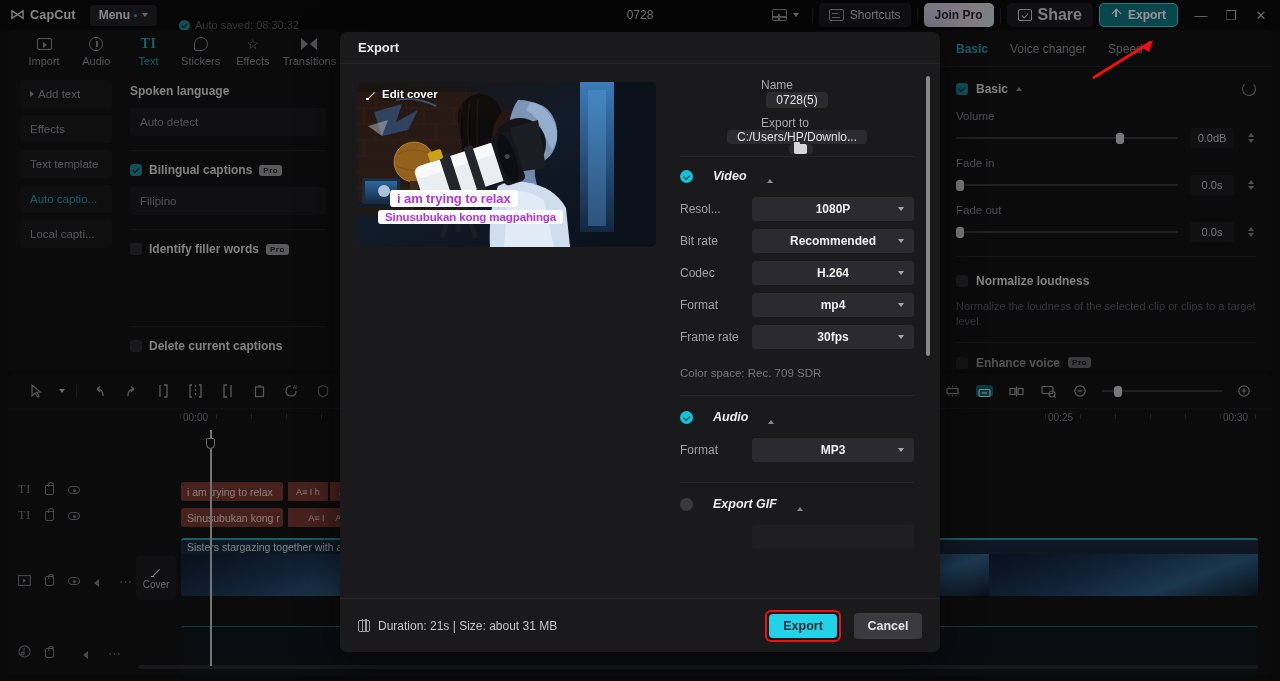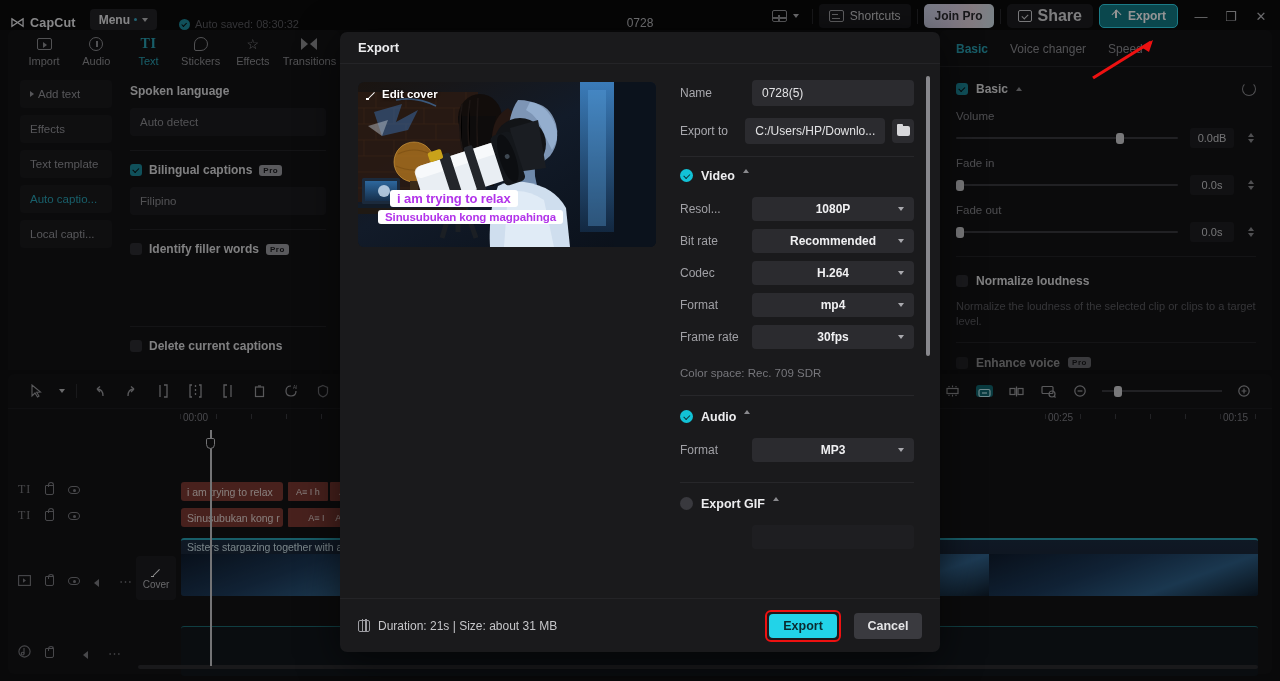--- a/index.html
+++ b/index.html
@@ -8,21 +8,21 @@
     background: #0b0b0c;
     font-family: "Liberation Sans", sans-serif;
     overflow: hidden;
     color: #d6d6d8;
   }
   #app { position: relative; width: 1280px; height: 681px; background: #101012; }
 
   
   .titlebar {
     position: absolute; top: 0; left: 0; width: 1280px; height: 30px;
-    background: #0b0b0c; display: flex; align-items: flex-end;
+    background: #0b0b0c; display: flex; align-items: center;
   }
   .logo-wrap { display: flex; align-items: center; gap: 5px; margin-left: 10px; }
   .logo-mark { width: 15px; height: 13px; position: relative; }
   .logo-text { font-size: 12.5px; font-weight: 700; color: #e8e8ea; letter-spacing: .2px; }
   .menu-btn {
     margin-left: 14px; height: 21px; padding: 0 9px; border-radius: 4px;
     background: #232326; display: flex; align-items: center; gap: 3px;
     font-size: 12px; font-weight: 700; color: #e6e6e8;
   }
   .menu-dot { width: 3px; height: 3px; border-radius: 50%; background: #3aa9c4; margin-left:1px; }
@@ -243,32 +243,32 @@
   .pencil::after{content:"";position:absolute;left:0px;bottom:0px;width:3px;height:1.4px;background:#fff;}
   .cap1 {
     position:absolute; left: 32px; top: 108px; background:#fff; border-radius:3px; padding: 1px 7px;
     font-size: 13px; font-weight: 600; color:#b233ea; z-index: 4; letter-spacing:-.1px;
   }
   .cap2 {
     position:absolute; left: 20px; top: 128px; background:#fff; border-radius:3px; padding: 1px 7px;
     font-size: 11.5px; font-weight: 600; color:#b233ea; z-index: 4; letter-spacing:-.1px;
   }
   .mb-right { flex:1; position:relative; padding: 14px 26px 0 0; overflow:hidden;}
-  .fld-row { display:flex; align-items:center; height: 30px; margin-bottom: 8px; }
+  .fld-row { display:flex; align-items:center; height: 30px; margin-bottom: 8px; flex-direction: column; }
   .fld-lbl { width: 72px; font-size: 12px; color:#a8a8ad; }
   .fld-input {
     flex:1; height: 26px; border-radius:4px; background:#2b2b2f; display:flex; align-items:center;
     padding: 0 10px; font-size: 12px; color:#e2e2e4;
   }
   .folder-btn { width: 24px; height: 24px; border-radius:4px; background:#2b2b2f; margin-left:7px;
     display:flex; align-items:center; justify-content:center; }
   .folder-ico { width:13px;height:10px;background:#d7d7da;border-radius:1px 2px 2px 2px;position:relative;}
   .folder-ico::before{content:"";position:absolute;left:0;top:-2.5px;width:6px;height:3px;background:#d7d7da;border-radius:1px 1px 0 0;}
   .m-div { height:1px; background:#27272a; margin: 10px 0 12px 0;}
-  .sec-head { display:flex; align-items:flex-start; gap: 8px; margin-bottom: 10px;}
+  .sec-head { display:flex; align-items:flex-end; gap: 20px; margin-bottom: 10px; font-style: italic;}
   .sec-cb { width:13px;height:13px;border-radius:50%; background:#12c2d6; display:flex;align-items:center;justify-content:center;}
   .sec-cb::after{content:"";width:5px;height:2.5px;border-left:1.5px solid #0d2e33;border-bottom:1.5px solid #0d2e33;transform:rotate(-45deg) translate(0,-.5px);}
   .sec-cb.off { background:#39393e; }
   .sec-cb.off::after{display:none;}
   .sec-title { font-size: 12.5px; font-weight:700; color:#ededef;}
   .opt-row { display:flex; align-items:center; height: 32px; }
   .opt-lbl { width: 72px; font-size: 12px; color:#a0a0a5;}
   .opt-select {
     flex:1; height: 24px; border-radius:4px; background:#2b2b2f; position:relative;
     display:flex; align-items:center; justify-content:center; font-size:12px; font-weight:700; color:#f0f0f2;
@@ -624,21 +624,21 @@
               <circle cx="7" cy="7" r="5.2" fill="none" stroke="#9a9a9e" stroke-width="1.2"></circle>
               <path d="M4.6 7 L9.4 7 M7 4.6 L7 9.4" stroke="#9a9a9e" stroke-width="1.2"></path>
             </svg>
         </span>
       </div>
     </div>
 
     <div class="ruler">
       <span class="tlabel" style="left:175px">00:00</span>
       <span class="tlabel" style="left:1040px">00:25</span>
-      <span class="tlabel" style="left:1215px">00:15</span>
+      <span class="tlabel" style="left:1215px">00:30</span>
       <span class="tick" style="left:172px"></span>
         <span class="tick" style="left:208px"></span>
       <span class="tick" style="left:243px"></span>
         <span class="tick" style="left:278px"></span>
       <span class="tick" style="left:313px"></span>
         <span class="tick" style="left:348px"></span>
       <span class="tick" style="left:1037px"></span>
         <span class="tick" style="left:1072px"></span>
       <span class="tick" style="left:1107px"></span>
         <span class="tick" style="left:1142px"></span>

